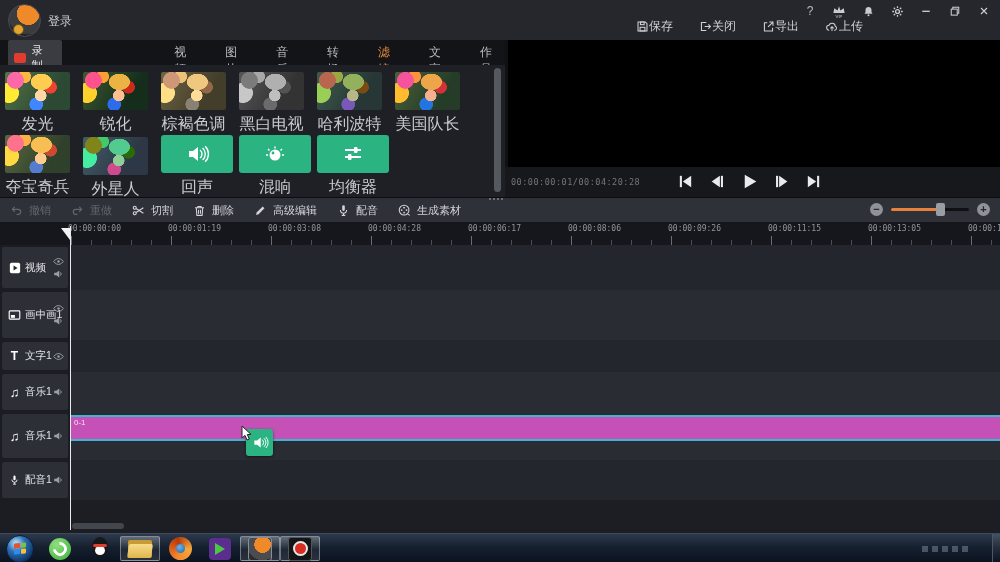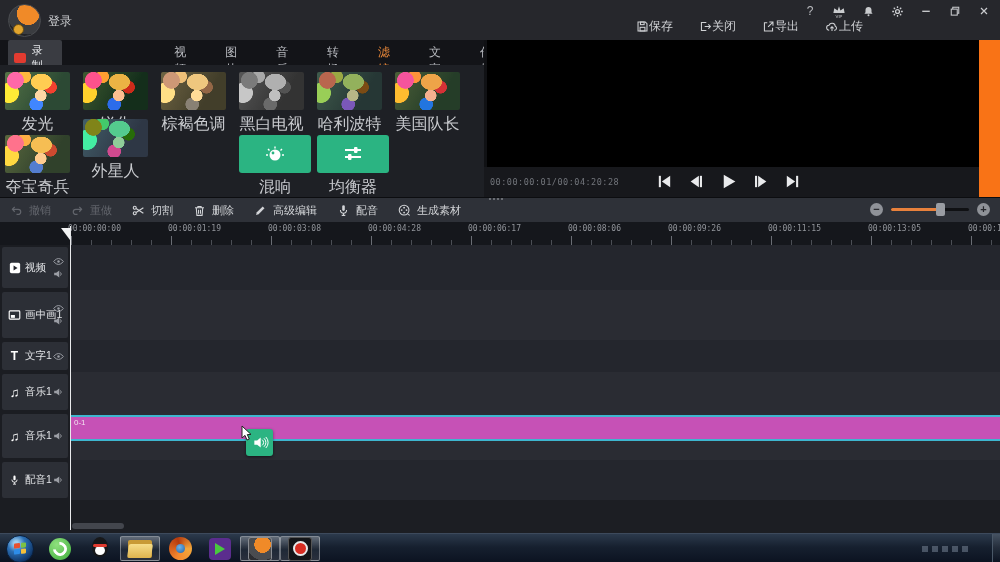--- a/index.html
+++ b/index.html
@@ -52,21 +52,21 @@
   .f-harry .thumb{filter:hue-rotate(38deg) saturate(.75) brightness(.95);}
   .f-captain .thumb{filter:saturate(1.15) hue-rotate(-8deg);}
   .f-raiders .thumb{filter:sepia(.35) saturate(1.35) brightness(1.05);}
   .f-alien .thumb{filter:hue-rotate(95deg) saturate(.9);}
   .fname{margin-top:4px;font-size:16px;color:#c9cbcf;}
   .audio-tile{width:72px;height:38px;border-radius:3px;background:#2bb482;
     display:flex;align-items:center;justify-content:center;}
   .vsb{left:494px;top:3px;width:7px;height:124px;border-radius:4px;background:#55585f;}
 
   
-  .preview{left:484px;top:40px;width:495px;height:157px;background:#101114;}
+  .preview{left:505px;top:40px;width:495px;height:157px;background:#101114;}
   .screenblk{position:absolute;left:3px;top:0;width:492px;height:127px;background:#000;}
   .pvbar{position:absolute;left:0;top:127px;width:495px;height:30px;background:#17181c;}
   .timecode{position:absolute;left:6px;top:10px;font-family:"DejaVu Sans Mono",monospace;
     font-size:8.5px;color:#72757b;letter-spacing:.5px;}
   .transport{position:absolute;left:170px;top:4px;display:flex;gap:12px;align-items:center;}
   .tbtn{width:20px;height:20px;display:flex;align-items:center;justify-content:center;}
 
   
   .toolbar{left:0;top:197px;width:1000px;height:25px;background:#2e3138;border-top:1px solid #0c0d10;
     display:flex;align-items:center;}
@@ -282,23 +282,34 @@
     </div>
     <div class="fcell f-captain" style="left:395px;top:7px;">
       <div class="thumb"></div>
       <div class="fname">美国队长</div>
     </div>
 
     <div class="fcell f-raiders" style="left:5px;top:70px;">
       <div class="thumb"></div>
       <div class="fname">夺宝奇兵</div>
     </div>
-    <div class="fcell f-alien" style="left:83px;top:54px;">
+    <div class="fcell f-alien" style="left:83px;top:72px;">
       <div class="thumb"></div>
       <div class="fname">外星人</div>
+    </div>
+    <div class="fcell" style="left:161px;top:70px;width:72px;">
+      <div class="audio-tile">
+        <svg width="26" height="24" viewBox="0 0 24 24" fill="#fff" stroke="#fff" stroke-width="1.4">
+            <path d="M4 9h4l5-4v14l-5-4H4z" stroke="none"></path>
+            <path d="M15 8a5 5 0 0 1 0 8" fill="none"></path>
+            <path d="M17.6 6a8 8 0 0 1 0 12" fill="none"></path>
+            <path d="M20.2 4.2a11 11 0 0 1 0 15.6" fill="none"></path>
+          </svg>
+      </div>
+      <div class="fname">回声</div>
     </div>
     <div class="fcell" style="left:239px;top:70px;width:72px;">
       <div class="audio-tile">
         <svg width="24" height="24" viewBox="0 0 24 24" stroke="#fff" stroke-width="1.4">
             <circle cx="12" cy="13" r="5.5" fill="#fff" stroke="none"></circle>
             <circle cx="10" cy="11" r="1.4" fill="#2bb482" stroke="none"></circle>
             <path d="M12 4.5v2M19 7l-1.5 1.5M21 13h-2M5 7l1.5 1.5M3 13h2" fill="none"></path>
           </svg>
       </div>
       <div class="fname">混响</div>

